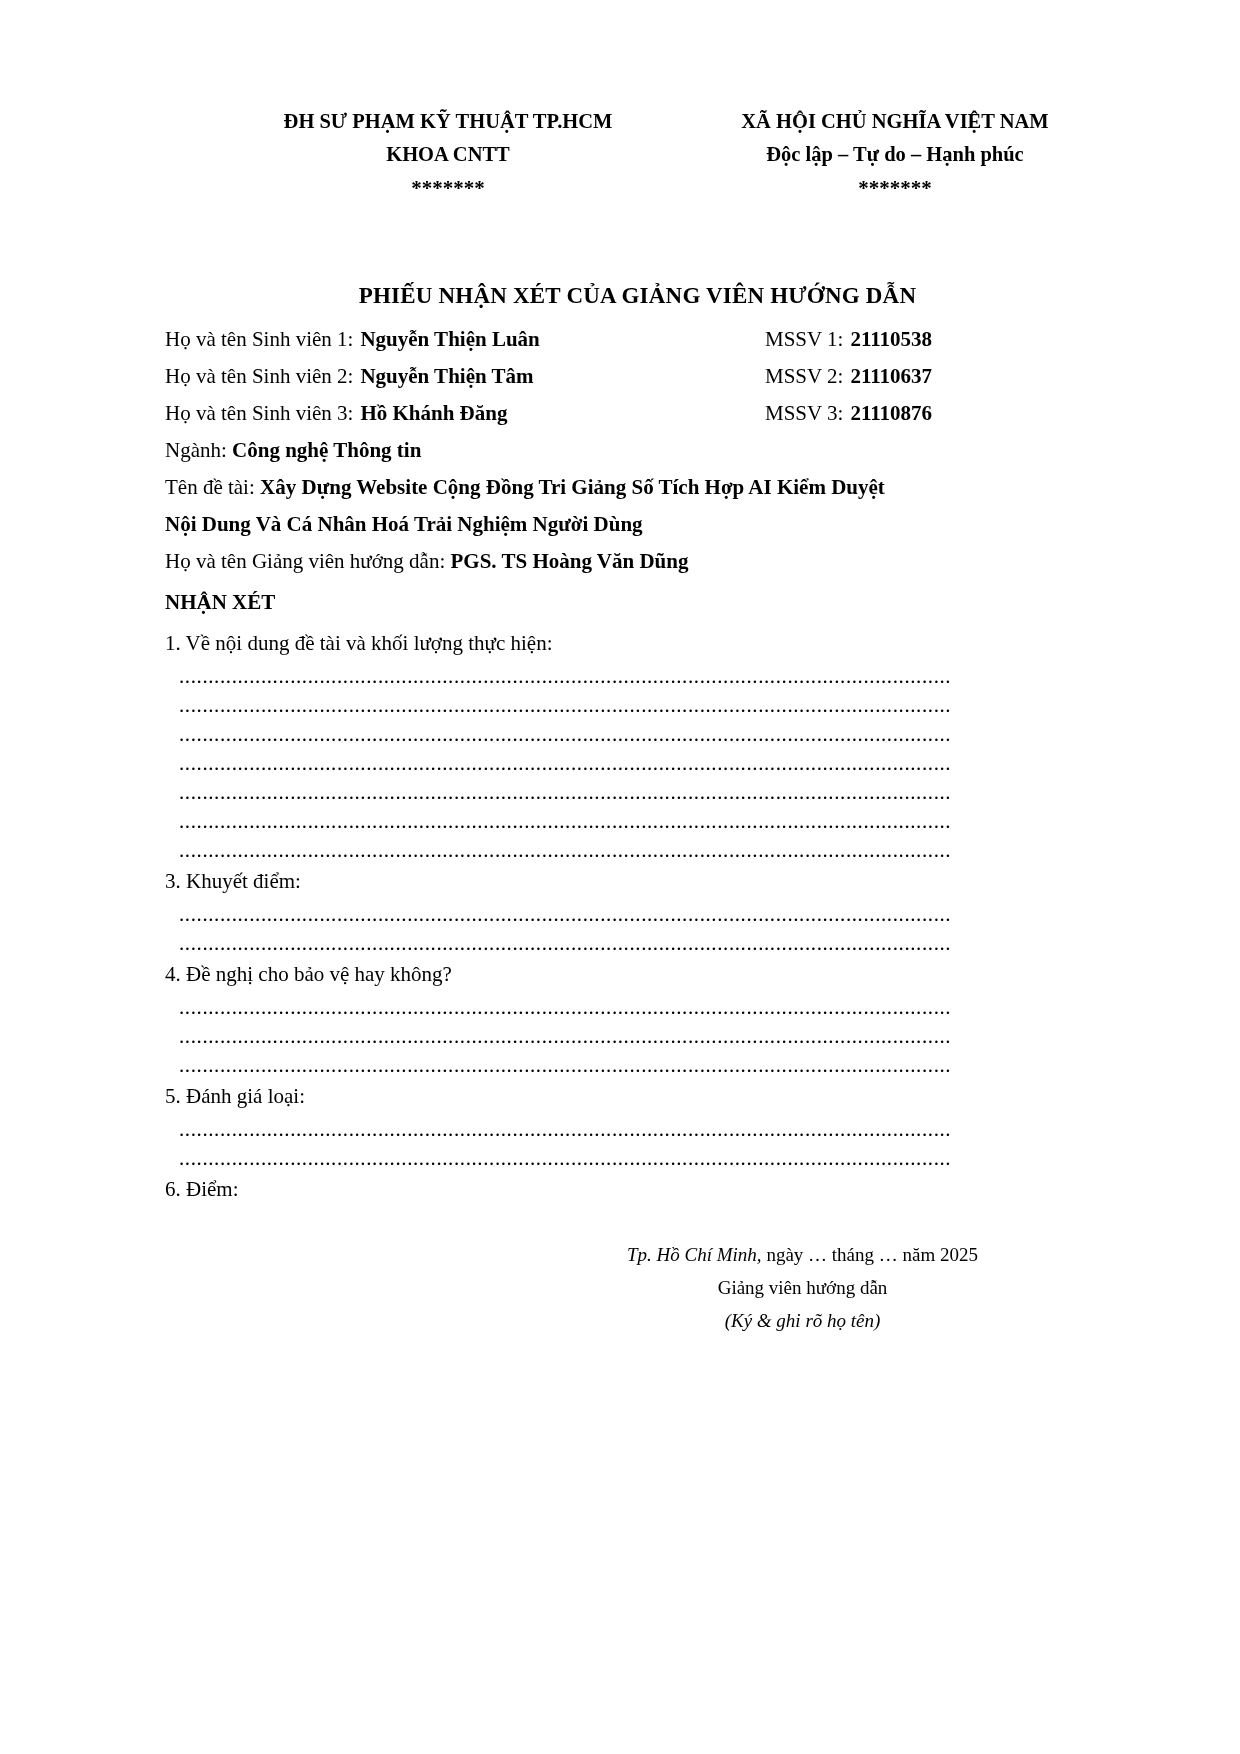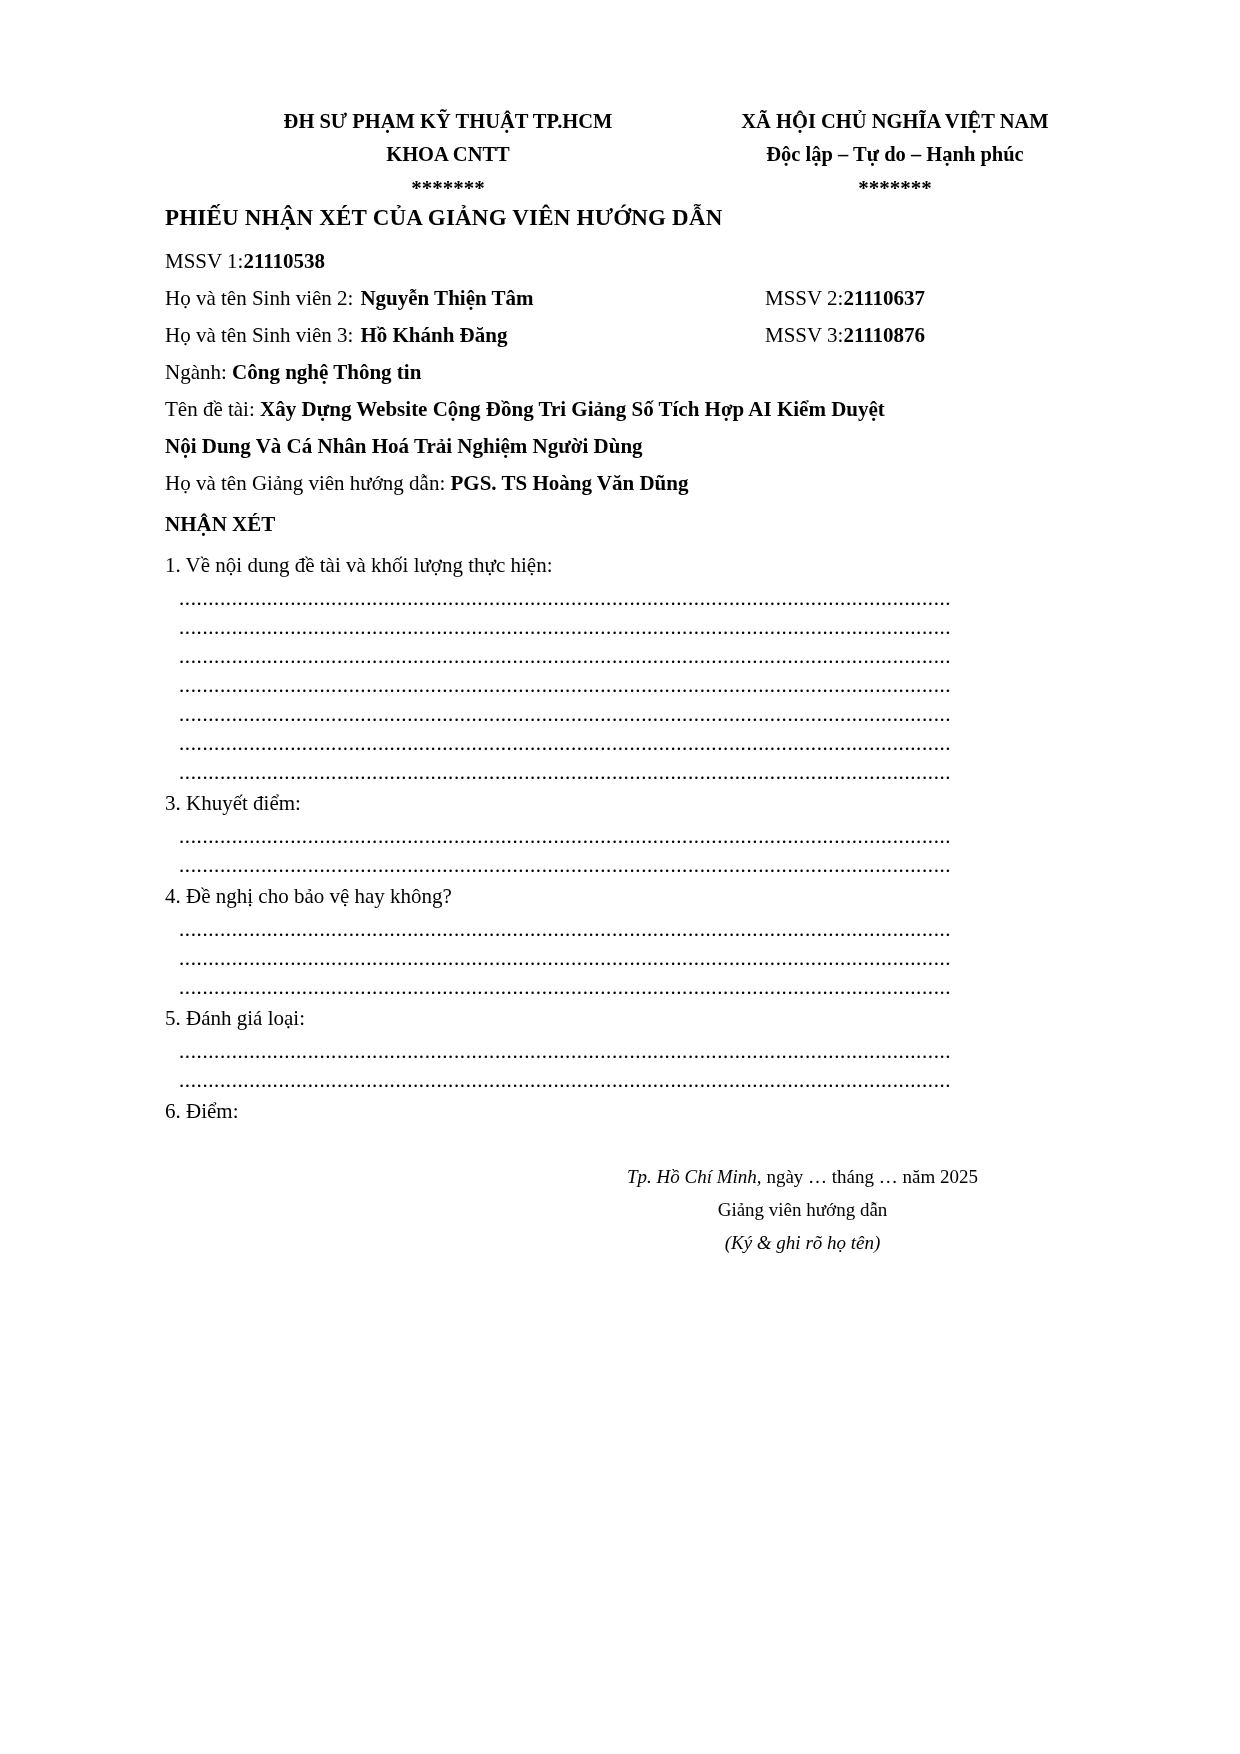--- a/index.html
+++ b/index.html
@@ -37,23 +37,24 @@
   }
   .header-col.left { width: 400px; }
   .header-col.right { width: 430px; margin-left: 32px; }
   .stars {
     letter-spacing: 0px;
     font-size: 21px;
   }
 
   
   .doc-title {
-    text-align: left;
+    text-align: center;
     font-weight: bold;
     font-size: 23px;
+    margin-top: 78px;
     letter-spacing: 0.2px;
   }
 
   
   .info-block {
     margin-top: 20px;
     font-size: 21px;
     line-height: 1.0;
   }
   .info-row {
@@ -63,20 +64,21 @@
   }
   .info-row .lbl { white-space: nowrap; }
   .info-row .val { font-weight: bold; white-space: nowrap; }
   .info-row .left-part {
     width: 600px;
     display: flex;
     gap: 7px;
   }
   .info-row .right-part {
     display: flex;
+    gap: 7px;
   }
   .info-line {
     margin-bottom: 16px;
     font-size: 21px;
   }
   .info-line .val { font-weight: bold; }
   .title-line-2 {
     font-weight: bold;
     font-size: 21px;
     margin-bottom: 16px;
@@ -133,20 +135,24 @@
       <div>Độc lập – Tự do – Hạnh phúc</div>
       <div class="stars">*******</div>
     </div>
   </div>
 
   <div class="doc-title">PHIẾU NHẬN XÉT CỦA GIẢNG VIÊN HƯỚNG DẪN</div>
 
   <div class="info-block">
 
     <div class="info-row">
+      <div class="left-part">
+        <span class="lbl">Họ và tên Sinh viên 1:</span>
+        <span class="val">Nguyễn Thiện Luân</span>
+      </div>
       <div class="right-part">
         <span class="lbl">MSSV 1:</span>
         <span class="val">21110538</span>
       </div>
     </div>
 
     <div class="info-row">
       <div class="left-part">
         <span class="lbl">Họ và tên Sinh viên 2:</span>
         <span class="val">Nguyễn Thiện Tâm</span>

